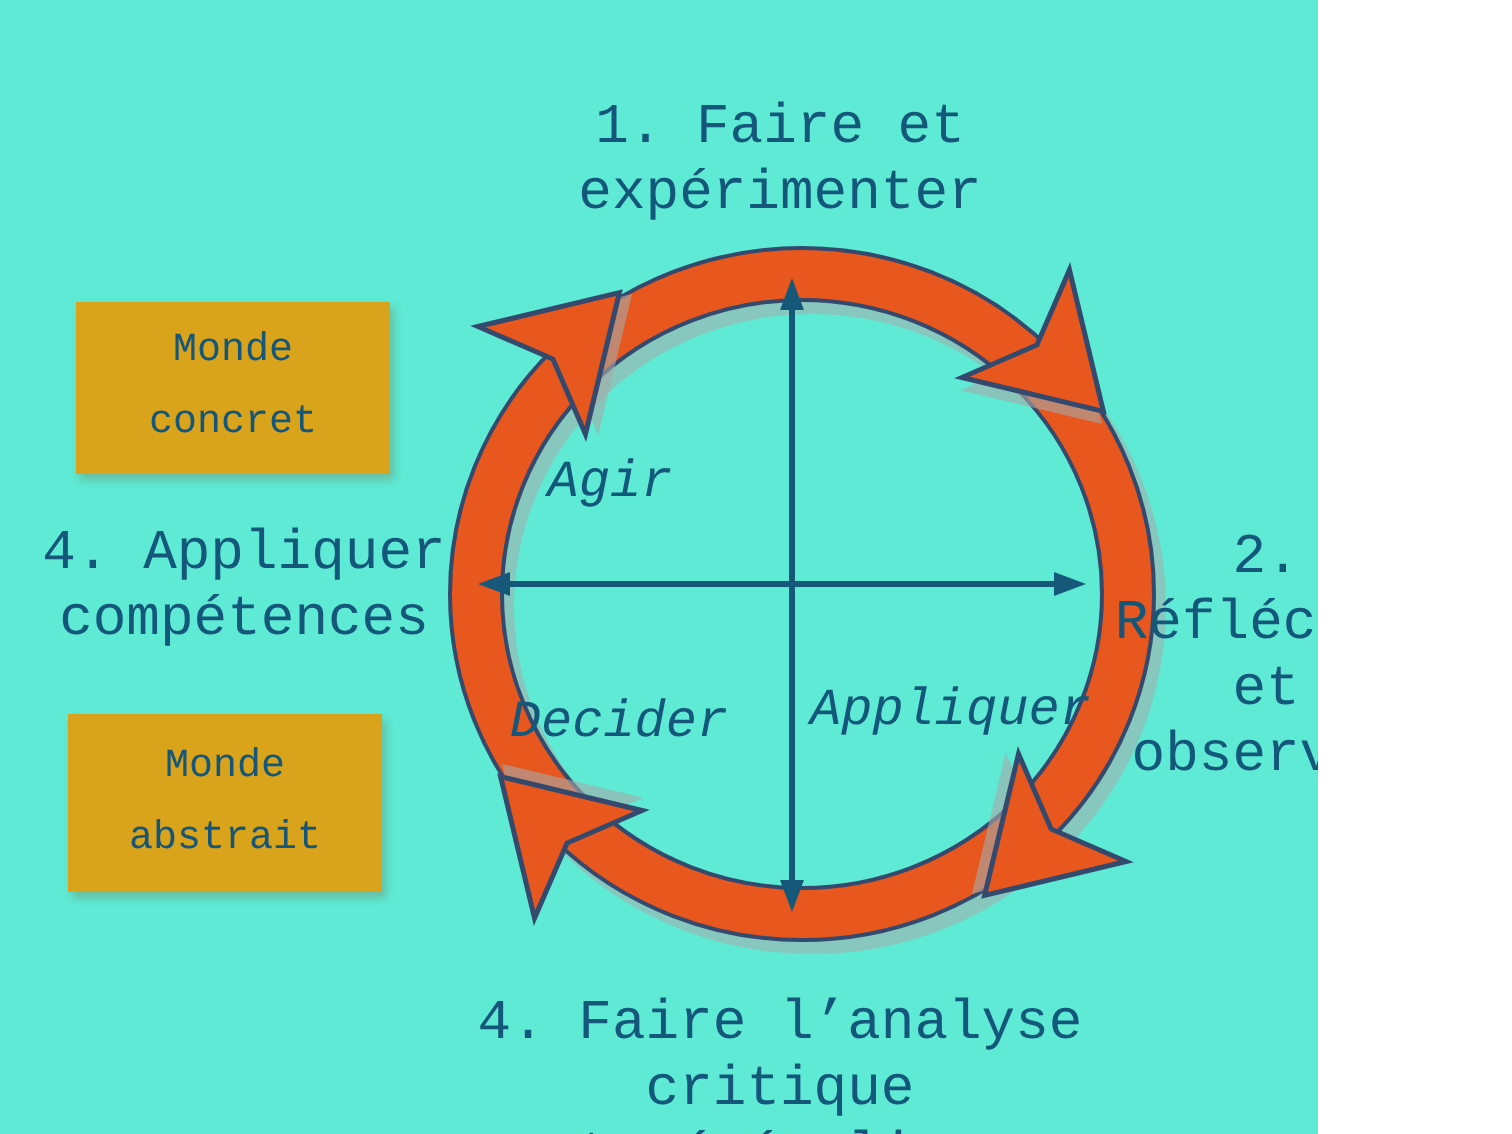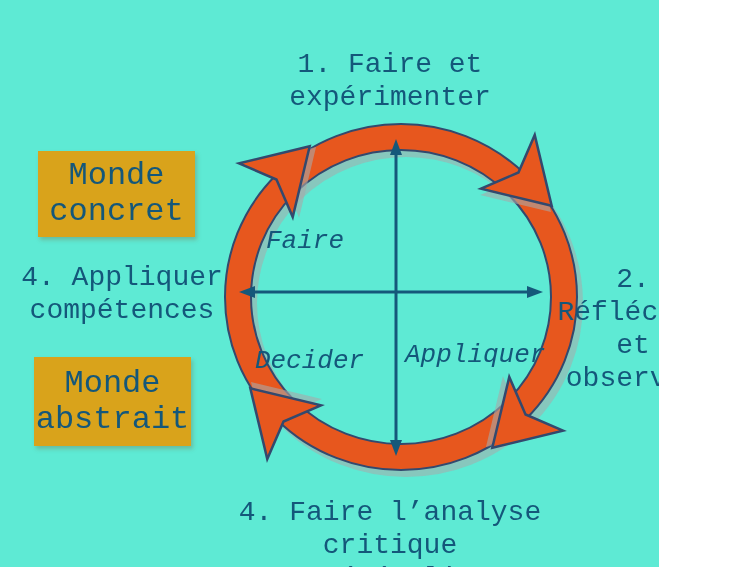--- a/index.html
+++ b/index.html
@@ -34,21 +34,21 @@
     color: #14577A;
     font-size: 26px;
     font-style: italic;
     text-align: center;
     white-space: nowrap;
   }
   .gold-box {
     position: absolute;
     background: #D9A31B;
     color: #14577A;
-    font-size: 32px;
+    font-size: 20px;
     line-height: 36px;
     display: flex;
     align-items: center;
     justify-content: center;
     text-align: center;
     white-space: pre-line;
     box-shadow: 2px 3px 4px rgba(120,110,70,0.35);
   }
 </style>
 </head>
@@ -107,20 +107,20 @@
 
   <div class="lbl" style="left:16px; top:261px; width:212px;">4. Appliquer
 compétences</div>
 
   <div class="gold-box" style="left:38px; top:151px; width:157px; height:86px;">Monde
 concret</div>
 
   <div class="gold-box" style="left:34px; top:357px; width:157px; height:89px;">Monde
 abstrait</div>
 
-  <div class="quad" style="left:255px; top:226px; width:100px;">Faire</div>
+  <div class="quad" style="left:255px; top:226px; width:100px;">Agir</div>
 
 
   <div class="quad" style="left:252px; top:346px; width:115px;text-align:center;">Decider</div>
 
   <div class="quad" style="left:405px; top:340px; width:125px;">Appliquer</div>
 
 </div>
 
 </body></html>

